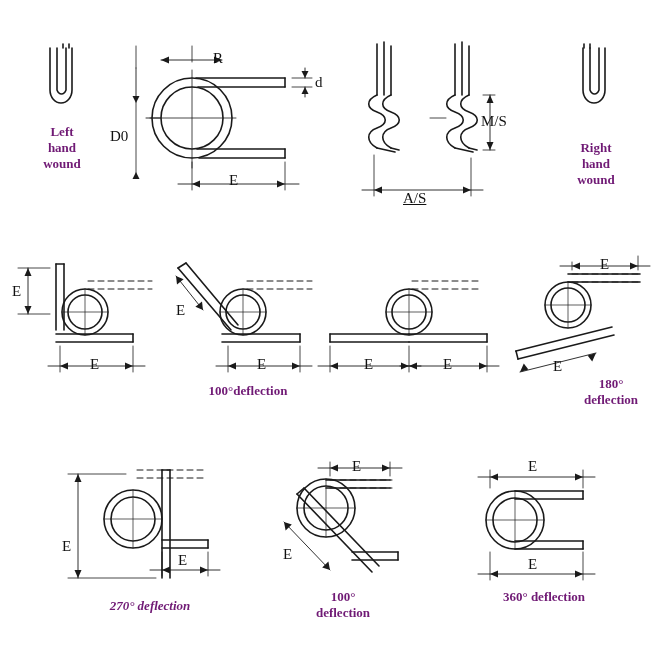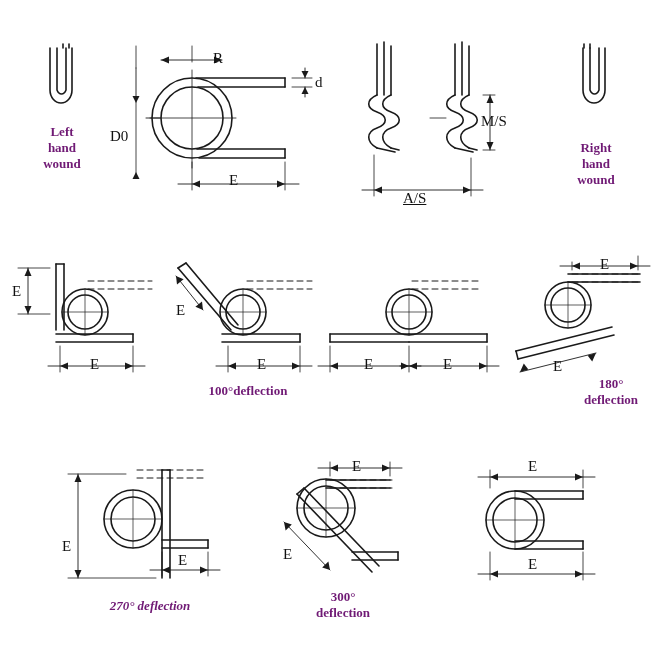--- a/index.html
+++ b/index.html
@@ -351,22 +351,23 @@
 <div class="dim" style="left:229px;top:172px;">E</div>
 
 <div class="dim" style="left:481px;top:113px;">M/S</div>
 <div class="dim" style="left:403px;top:190px;text-decoration:underline;">A/S</div>
 
 <div class="lbl" style="left:178px;top:383px;width:140px;text-align:center;">100°deflection</div>
 <div class="lbl" style="left:558px;top:376px;width:106px;text-align:center;">180°
 deflection</div>
 
 <div class="lbl" style="left:66px;top:598px;width:168px;text-align:center;font-style:italic;">270° deflection</div>
-<div class="lbl" style="left:288px;top:589px;width:110px;text-align:center;">300°
+<div class="lbl" style="left:288px;top:589px;width:110px;text-align:center;">100°
 deflection</div>
+<div class="lbl" style="left:460px;top:589px;width:168px;text-align:center;">360° deflection</div>
 
 <div class="dim" style="left:12px;top:283px;">E</div>
 <div class="dim" style="left:90px;top:356px;">E</div>
 
 <div class="dim" style="left:176px;top:302px;">E</div>
 <div class="dim" style="left:257px;top:356px;">E</div>
 
 <div class="dim" style="left:364px;top:356px;">E</div>
 <div class="dim" style="left:443px;top:356px;">E</div>
 

